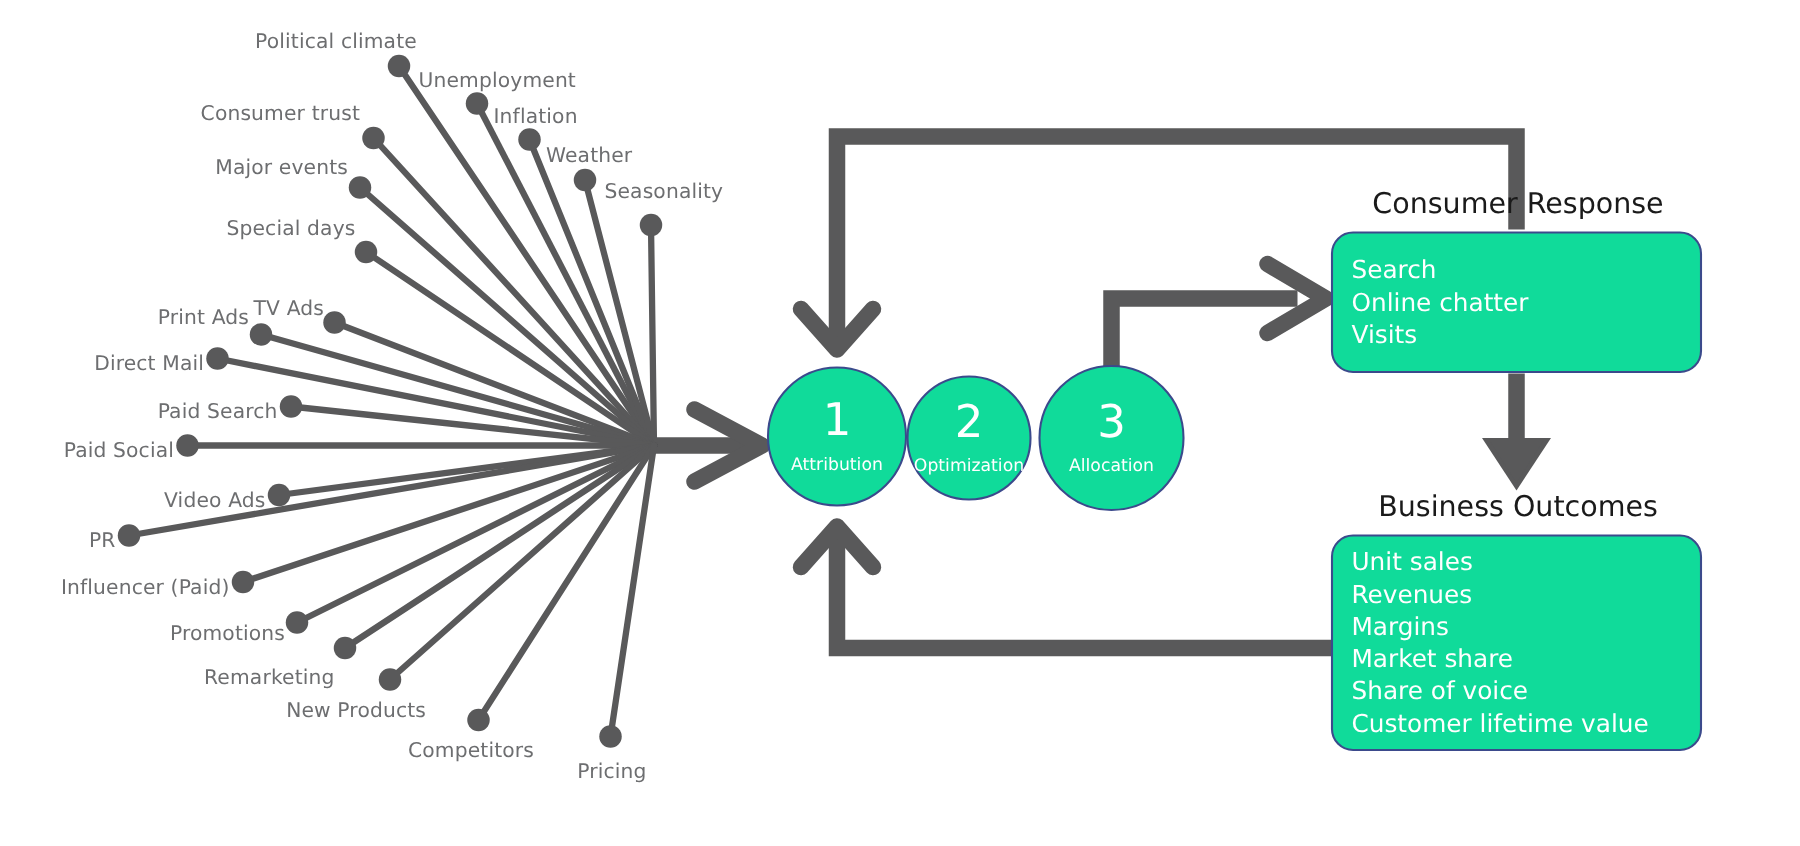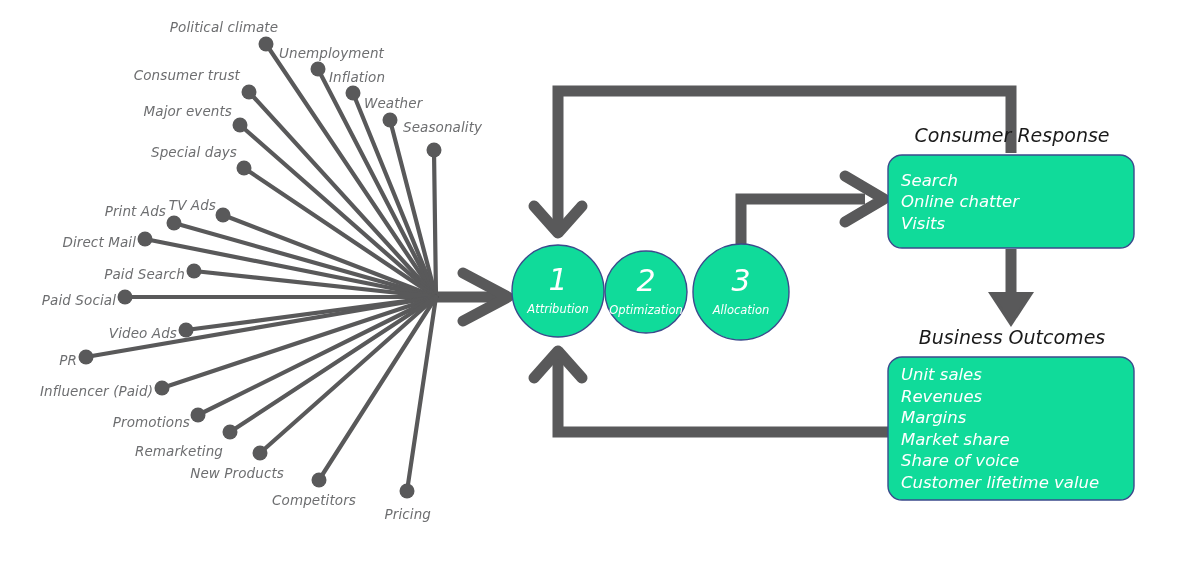--- a/index.html
+++ b/index.html
@@ -10,21 +10,20 @@
   }
   body {
     font-family: "DejaVu Sans", "Liberation Sans", sans-serif;
   }
   #canvas {
     position: relative;
     width: 1200px;
     height: 564px;
     background: #ffffff;
     overflow: hidden;
-    font-style: italic;
   }
   svg.layer {
     position: absolute;
     top: 0;
     left: 0;
     width: 1200px;
     height: 564px;
   }
   .spoke-line {
     stroke: #59595a;

